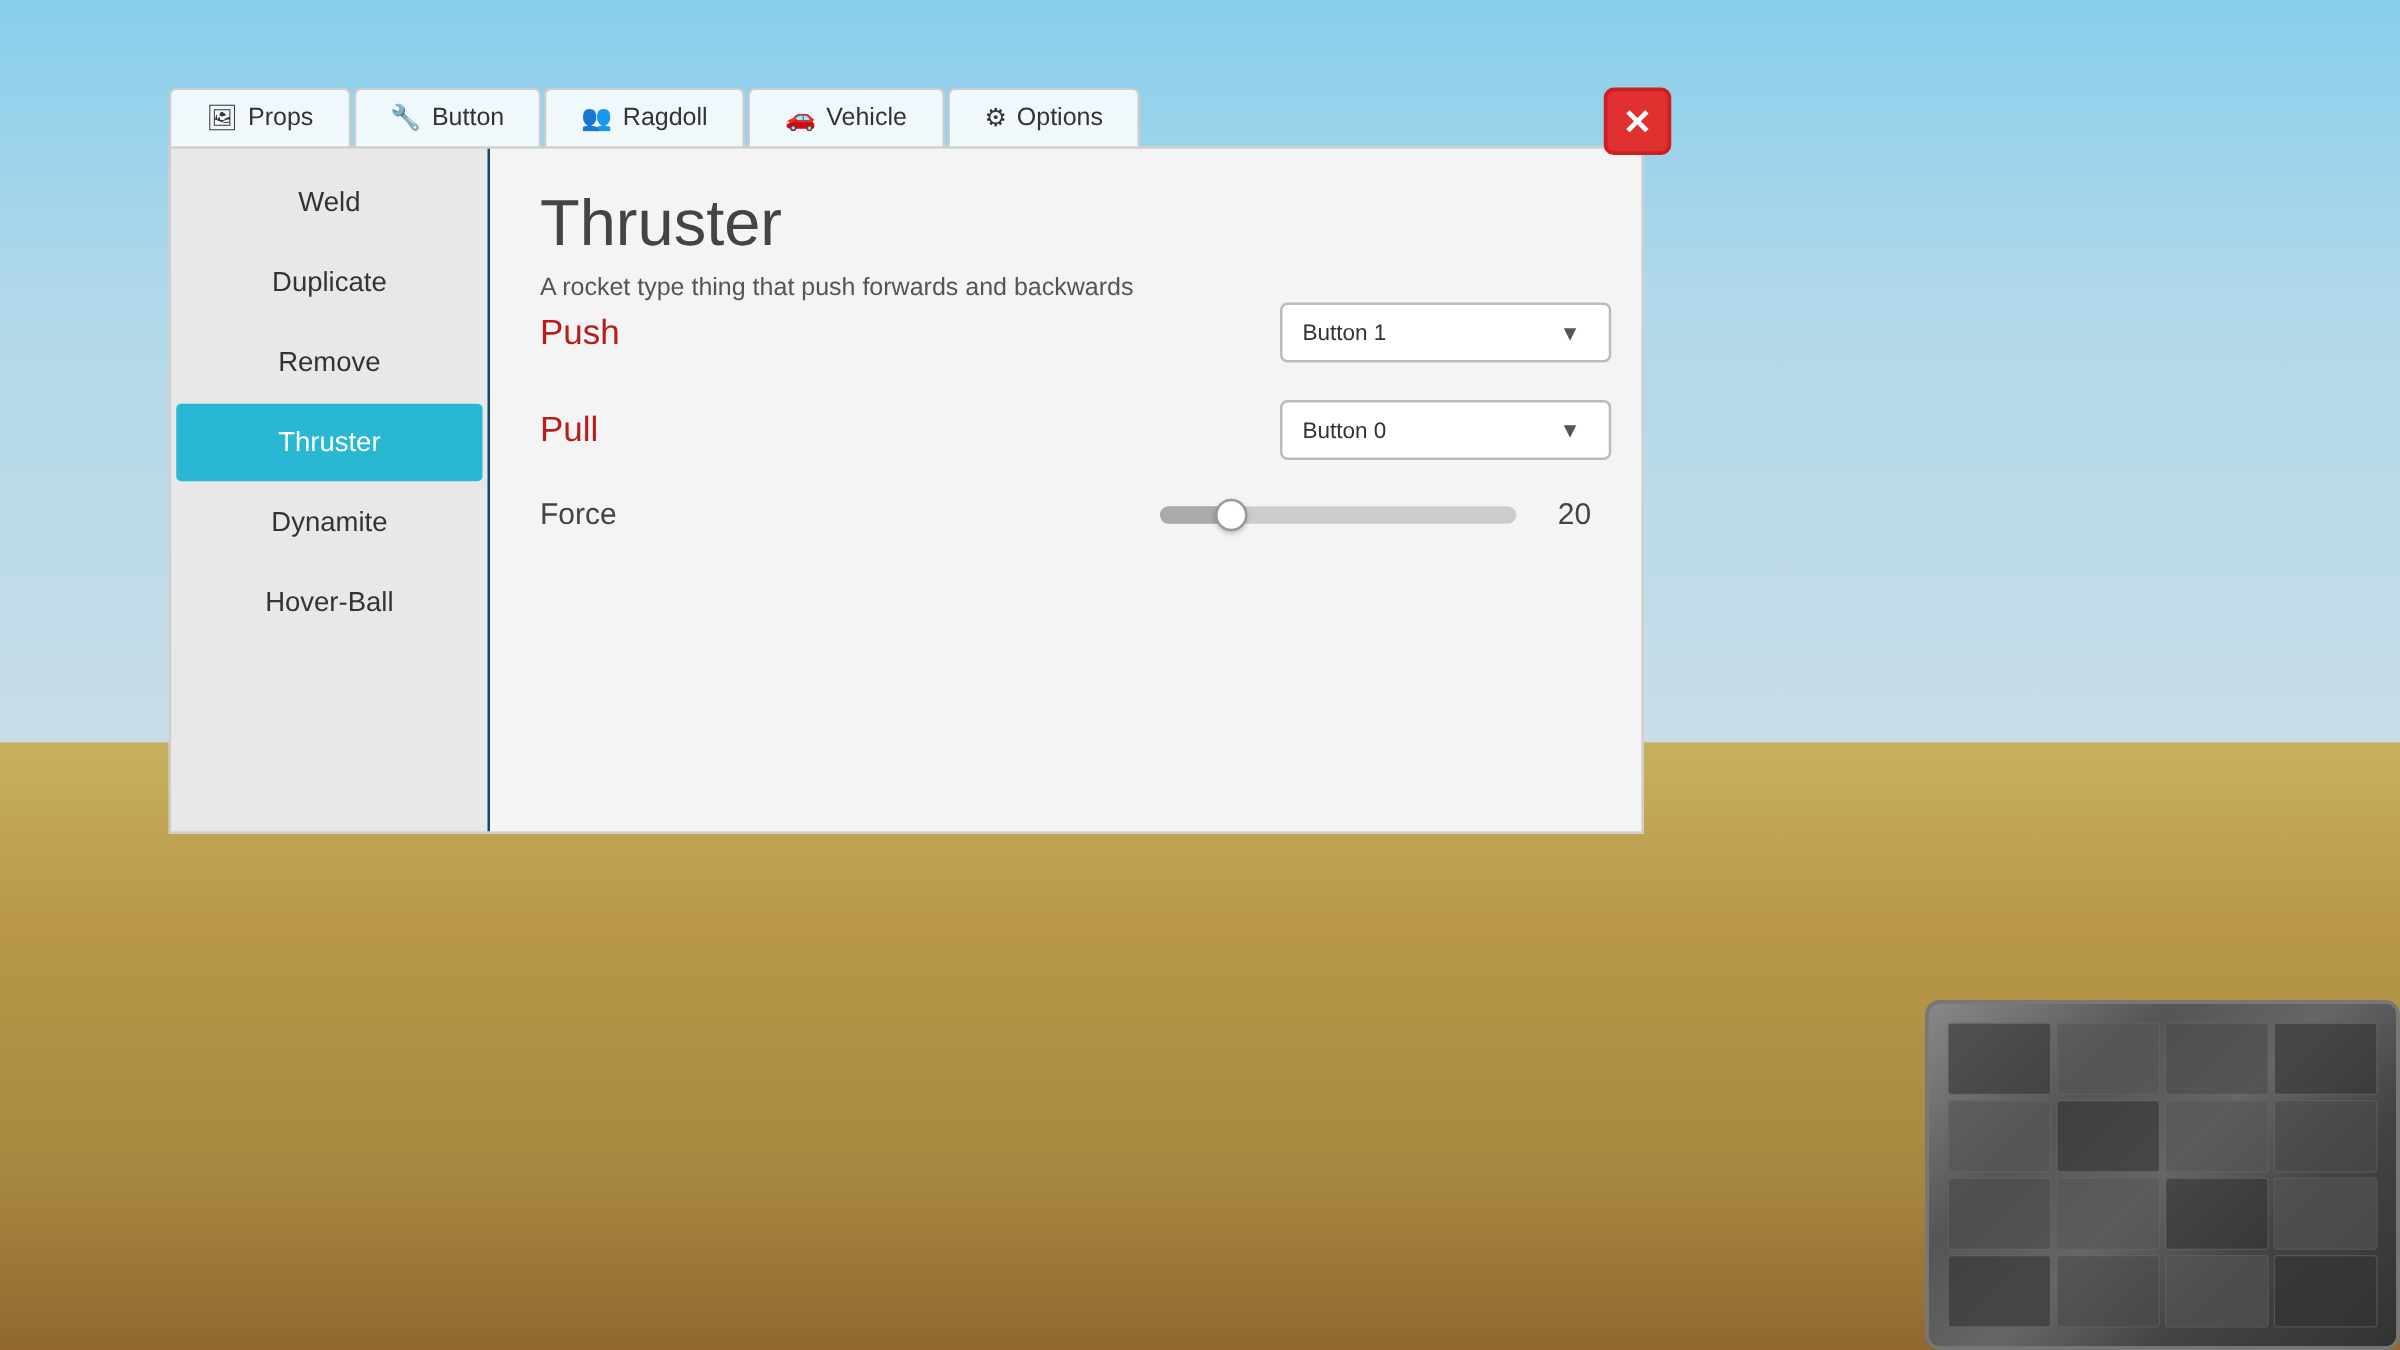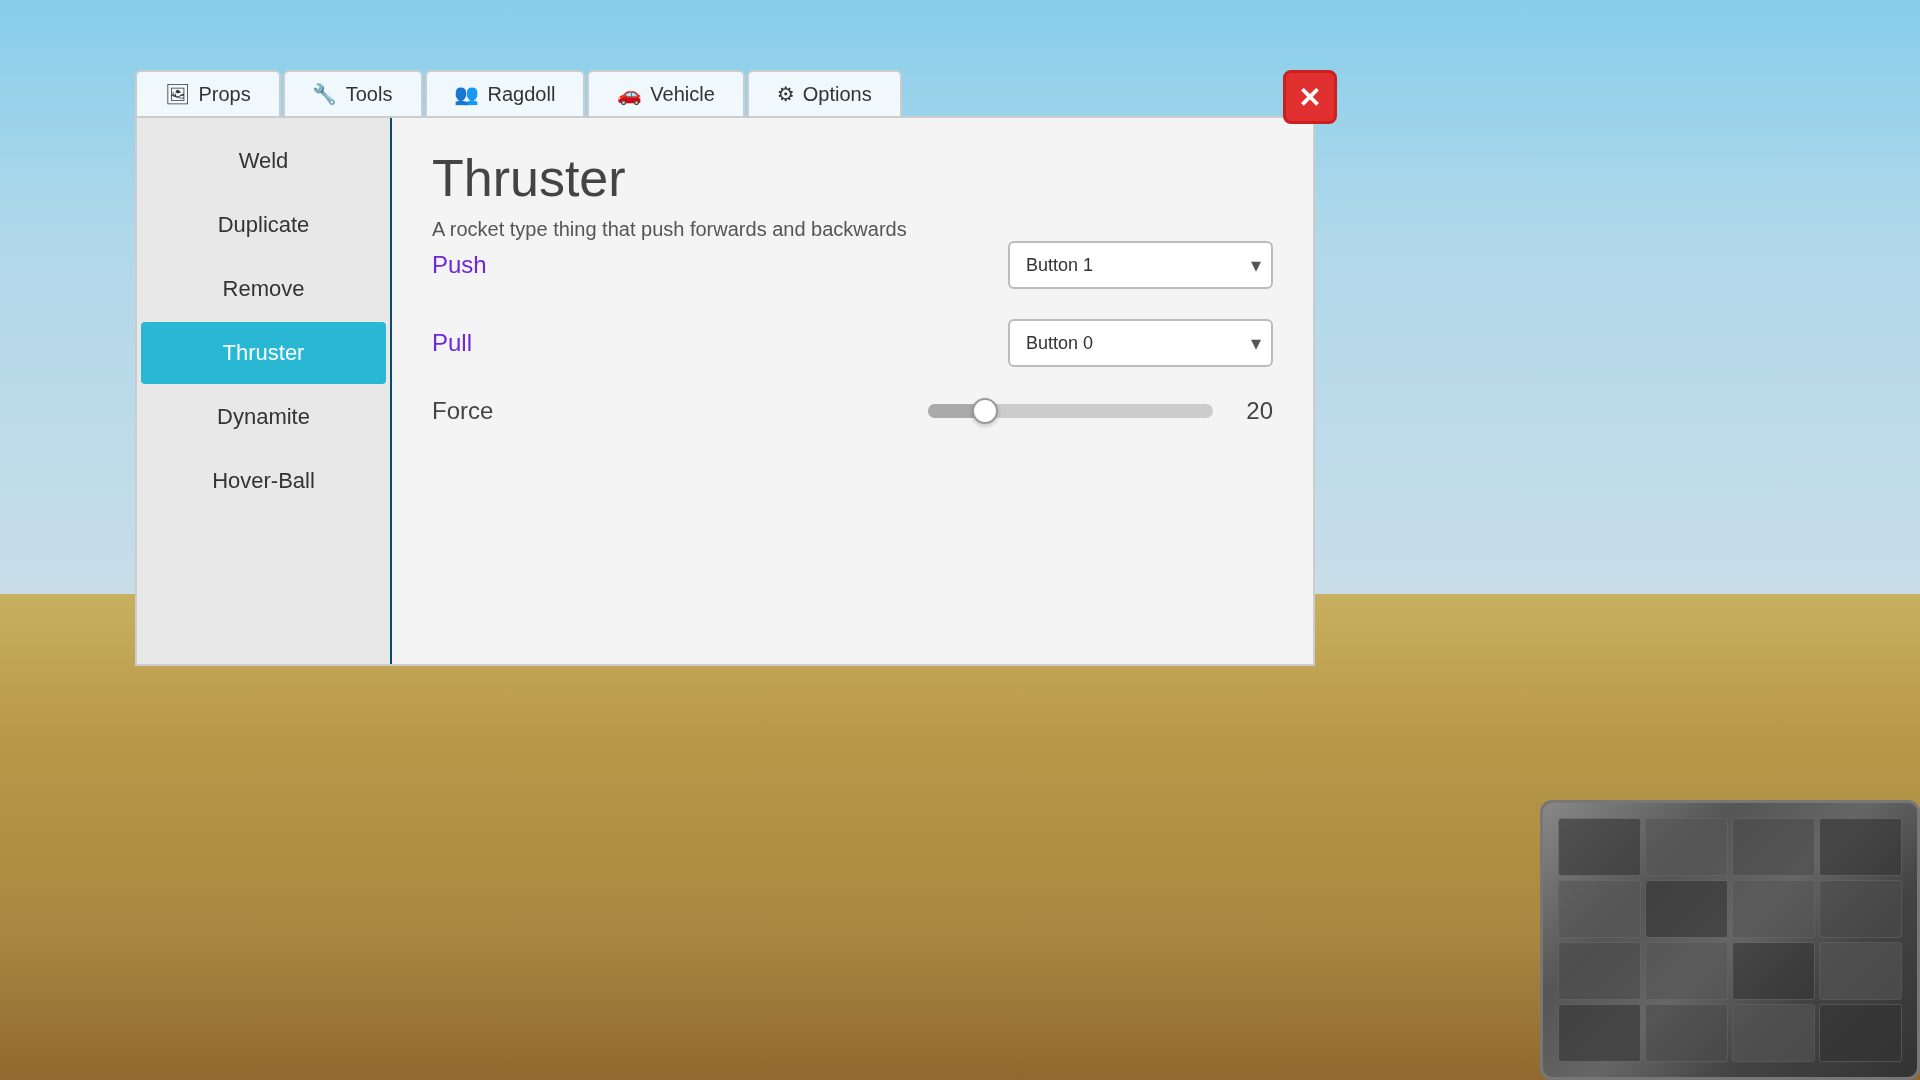--- a/index.html
+++ b/index.html
@@ -126,22 +126,22 @@
     }
 
     
     .control-row {
       display: flex;
       align-items: center;
       margin-bottom: 30px;
     }
 
     .control-label {
-      font-size: 24px;
-      color: #6d28d9;
+      font-size: 28px;
+      color: #b91c1c;
       width: 200px;
     }
 
     .control-spacer {
       flex: 1;
     }
 
     .dropdown-wrapper {
       position: relative;
       width: 265px;
@@ -151,20 +151,21 @@
       width: 100%;
       padding: 12px 16px;
       font-size: 18px;
       background: white;
       border: 2px solid #bbb;
       border-radius: 6px;
       appearance: none;
       -webkit-appearance: none;
       cursor: pointer;
       color: #333;
+      margin-left: 16px;
     }
 
     .dropdown-arrow {
       position: absolute;
       right: 12px;
       top: 50%;
       transform: translateY(-50%);
       font-size: 20px;
       color: #555;
       pointer-events: none;
@@ -301,21 +302,21 @@
 
 <div class="main-panel">
 
   <div class="tab-bar">
     <div class="tab">
       <span class="tab-icon">🖼</span>
       <span>Props</span>
     </div>
     <div class="tab">
       <span class="tab-icon">🔧</span>
-      <span>Tools</span>
+      <span>Button</span>
     </div>
     <div class="tab">
       <span class="tab-icon">👥</span>
       <span>Ragdoll</span>
     </div>
     <div class="tab">
       <span class="tab-icon">🚗</span>
       <span>Vehicle</span>
     </div>
     <div class="tab">

